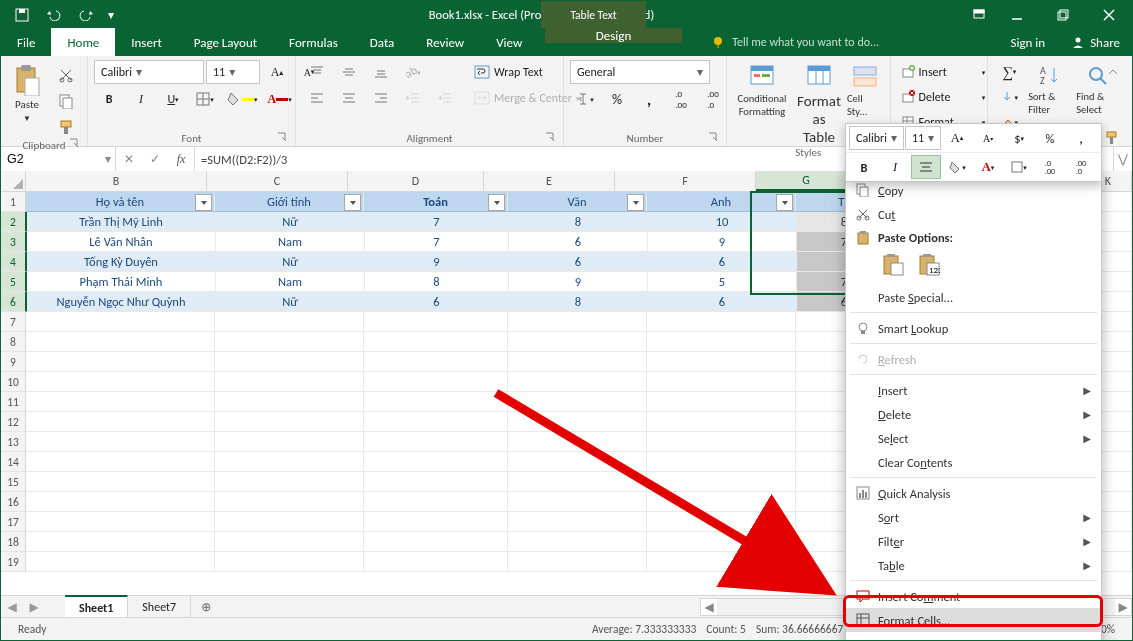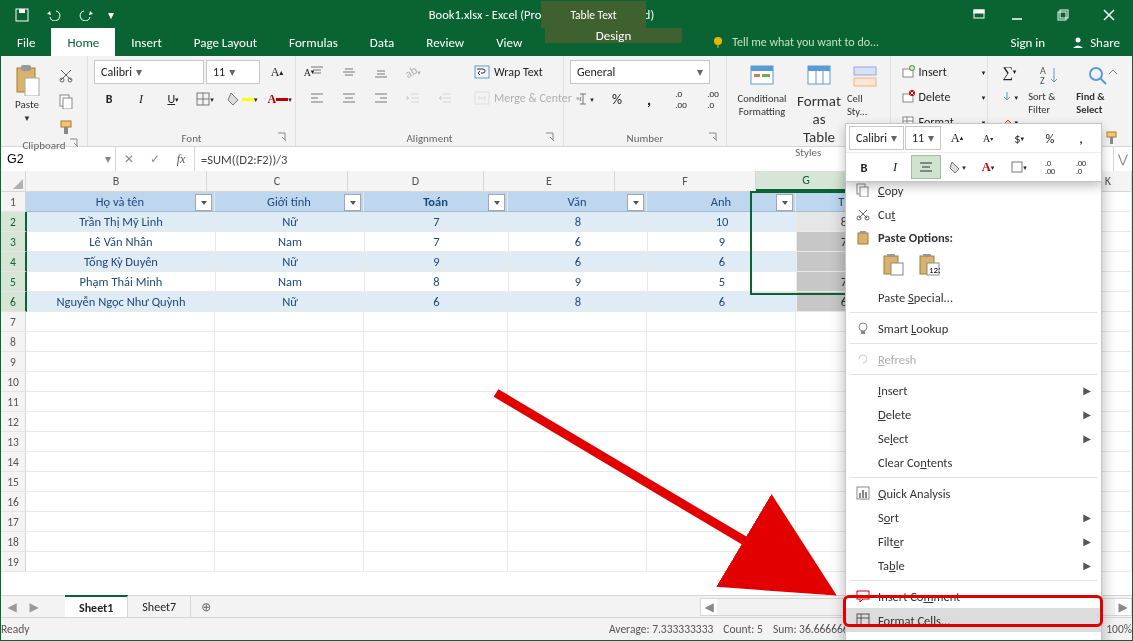--- a/index.html
+++ b/index.html
@@ -102,21 +102,21 @@
   .navbtn { width:22px; height:22px; display:flex; align-items:center; justify-content:center; color:#999; }
   .stab { height:22px; padding:0 14px; display:flex; align-items:center; border-right:1px solid #d6d6d6; background:#f3f3f3; }
   .stab.active { background:#fff; border-bottom:2px solid #fff; margin-bottom:-1px; border-top:2px solid #0a6332; font-weight:600;}
   .addsheet { width:30px; display:flex; align-items:center; justify-content:center; color:#666;}
 
   .hsb { margin-left:auto; width:430px; height:16px; border:1px solid #d6d6d6; background:#fff; display:flex; align-items:center;}
   .hsb .tr { width:16px; text-align:center; color:#888;}
   .hsb .track { flex:1; height:100%; background:#f2f2f2; position:relative;}
 
   
-  .status { position:absolute; left:0; right:0; bottom:0; height:22px; background:#f3f3f3; border-top:1px solid #d6d6d6; display:flex; align-items:center; font-size:11.5px; color:#555; padding:0 0; gap:16px;}
+  .status { position:absolute; left:0; right:0; bottom:0; height:22px; background:#f3f3f3; border-top:1px solid #d6d6d6; display:flex; align-items:center; font-size:11.5px; color:#555; padding:0 17px; gap:16px;}
   .status .right { margin-left:auto; display:flex; align-items:center; gap:10px;}
   .viewbtn { width:24px; height:18px; display:flex; align-items:center; justify-content:center; }
   .zoom-slider { width:90px; height:4px; background:#c9c9c9; position:relative; }
   .zoom-slider::after { content:""; position:absolute; left:50%; top:-4px; width:6px; height:12px; background:#8b8b8b; transform:translateX(-50%);}
 
   
   .arrow-svg { position:absolute; left:0; top:0; pointer-events:none; z-index:45; }
 
   .u { text-decoration:underline; }
 </style>
@@ -504,21 +504,21 @@
             </div>
         </div>
         <div class="bigbtn" style="width:44px;">
             <svg width="24" height="24">
               <text x="2" y="10" font-size="10" fill="#555">A</text>
               <text x="2" y="20" font-size="10" fill="#555">Z</text>
               <path d="M16 4 v14 M13 15 l3 3 l3 -3" stroke="#5b9bd5" fill="none"></path>
             </svg>
             <span style="font-size:10.5px;">Sort &amp; Filter</span>
           </div>
-        <div class="bigbtn" style="width:44px;font-weight:bold;">
+        <div class="bigbtn" style="width:44px;">
             <svg width="24" height="24">
               <circle cx="10" cy="10" r="6" fill="none" stroke="#5b9bd5" stroke-width="2"></circle>
               <line x1="14" y1="14" x2="20" y2="20" stroke="#5b9bd5" stroke-width="2"></line>
             </svg>
             <span style="font-size:10.5px;">Find &amp; Select</span>
           </div>
       </div>
       <div class="label">
           <span>Editing</span>
         </div>

